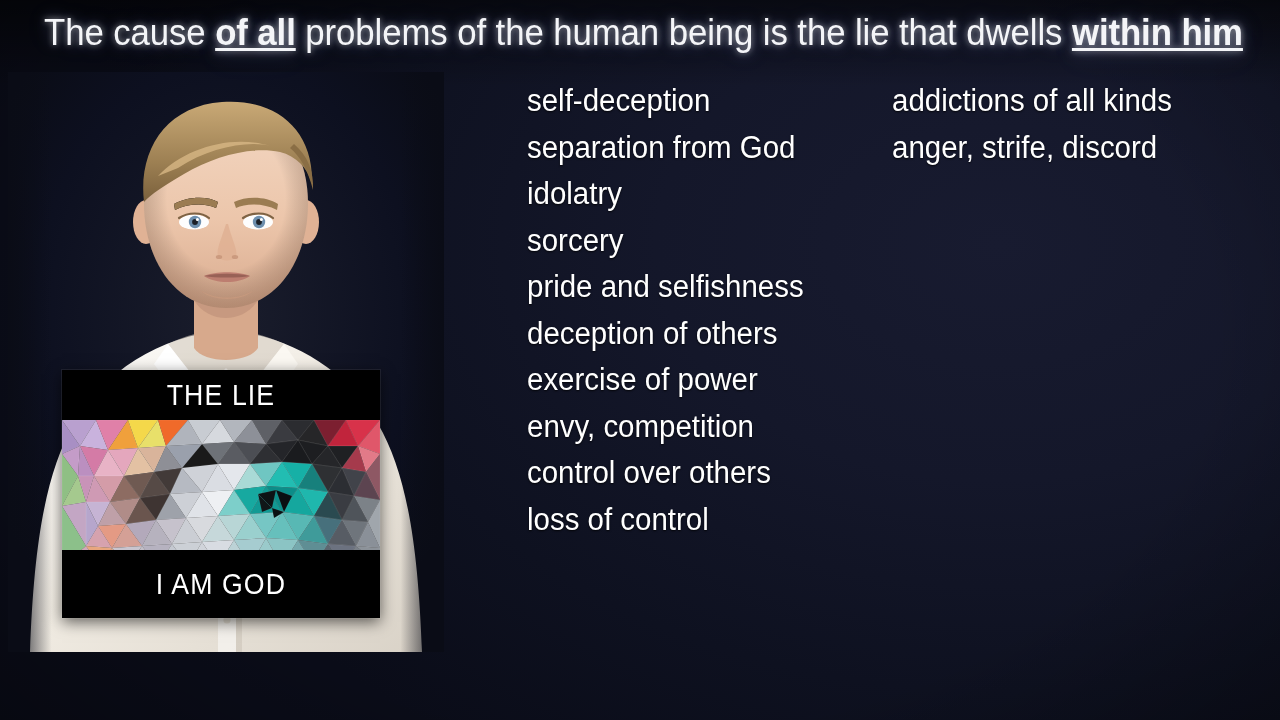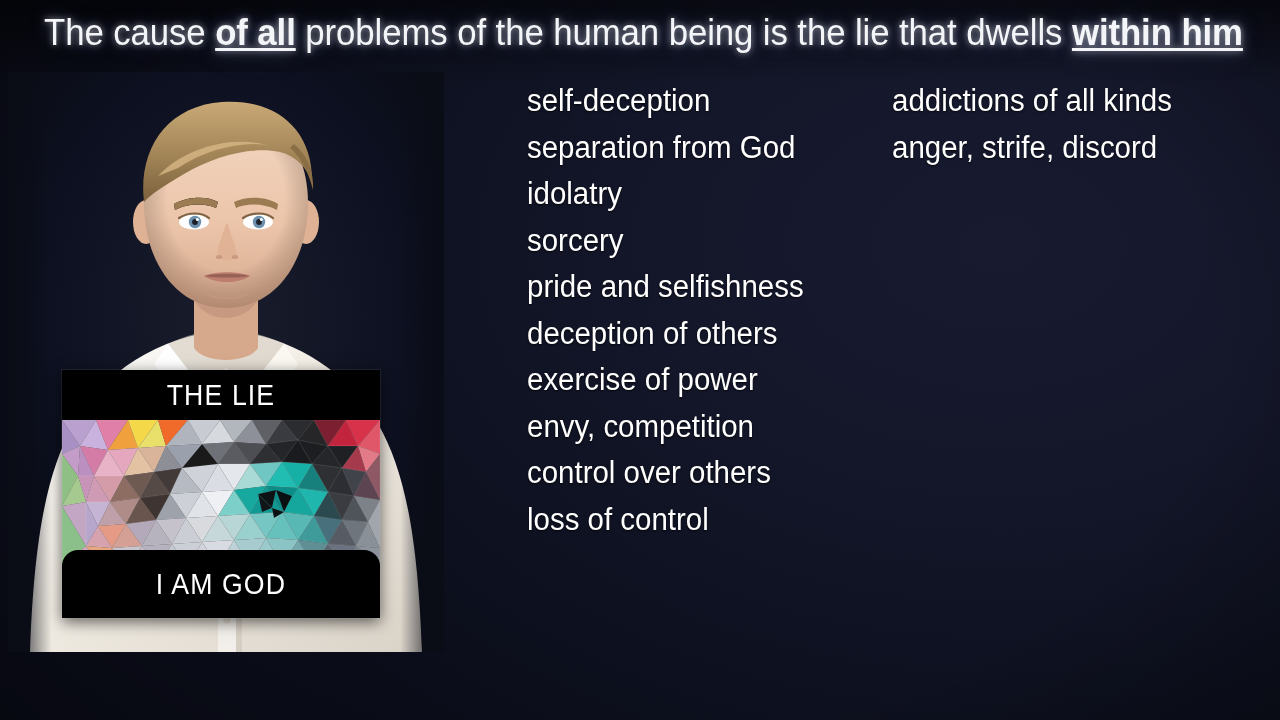--- a/index.html
+++ b/index.html
@@ -86,21 +86,20 @@
     box-shadow: 0 0 0 1px rgba(255,255,255,.07), 0 4px 14px rgba(0,0,0,.6);
   }
   .eye-band {
     position: absolute;
     left: 0; right: 0;
     background: #000;
     display: flex;
     align-items: center;
     justify-content: center;
     z-index: 3;
-    border-radius: 16px;
   }
   .eye-band.top { top: 0; height: 50px; }
   .eye-band.bottom { bottom: 0; height: 68px; }
   .eye-band span {
     color: #fff;
     font-family: "Liberation Sans Narrow", "Liberation Sans", sans-serif;
     font-stretch: condensed;
     font-size: 29px;
     letter-spacing: 1.2px;
     transform: scaleX(.92);

